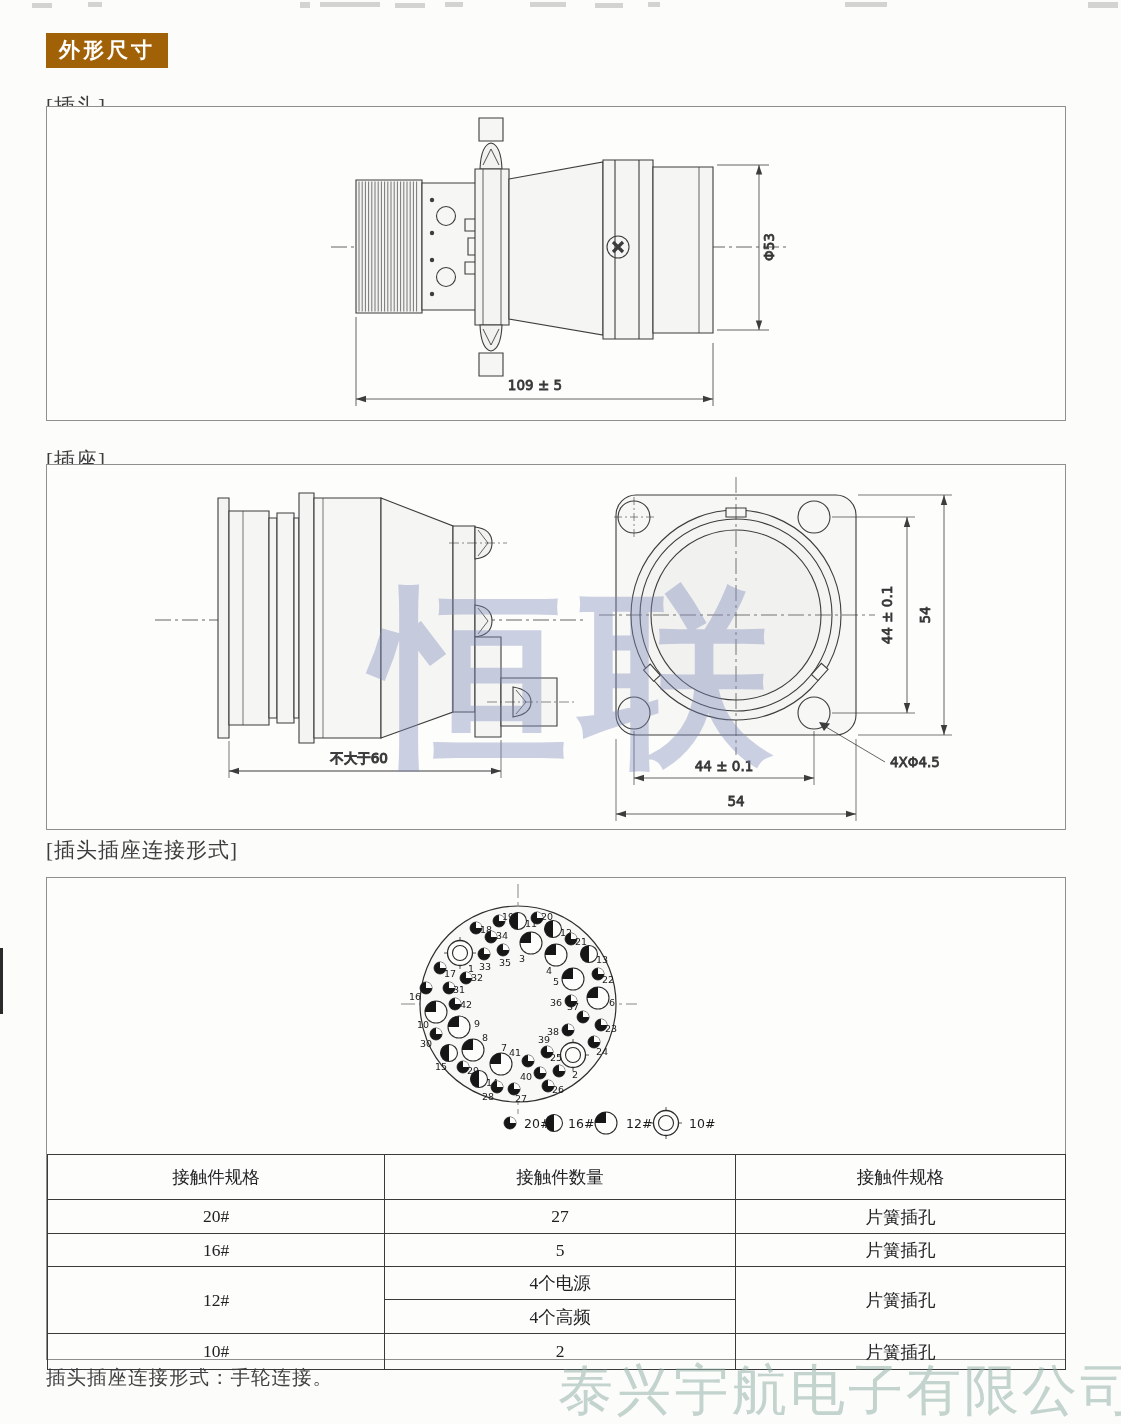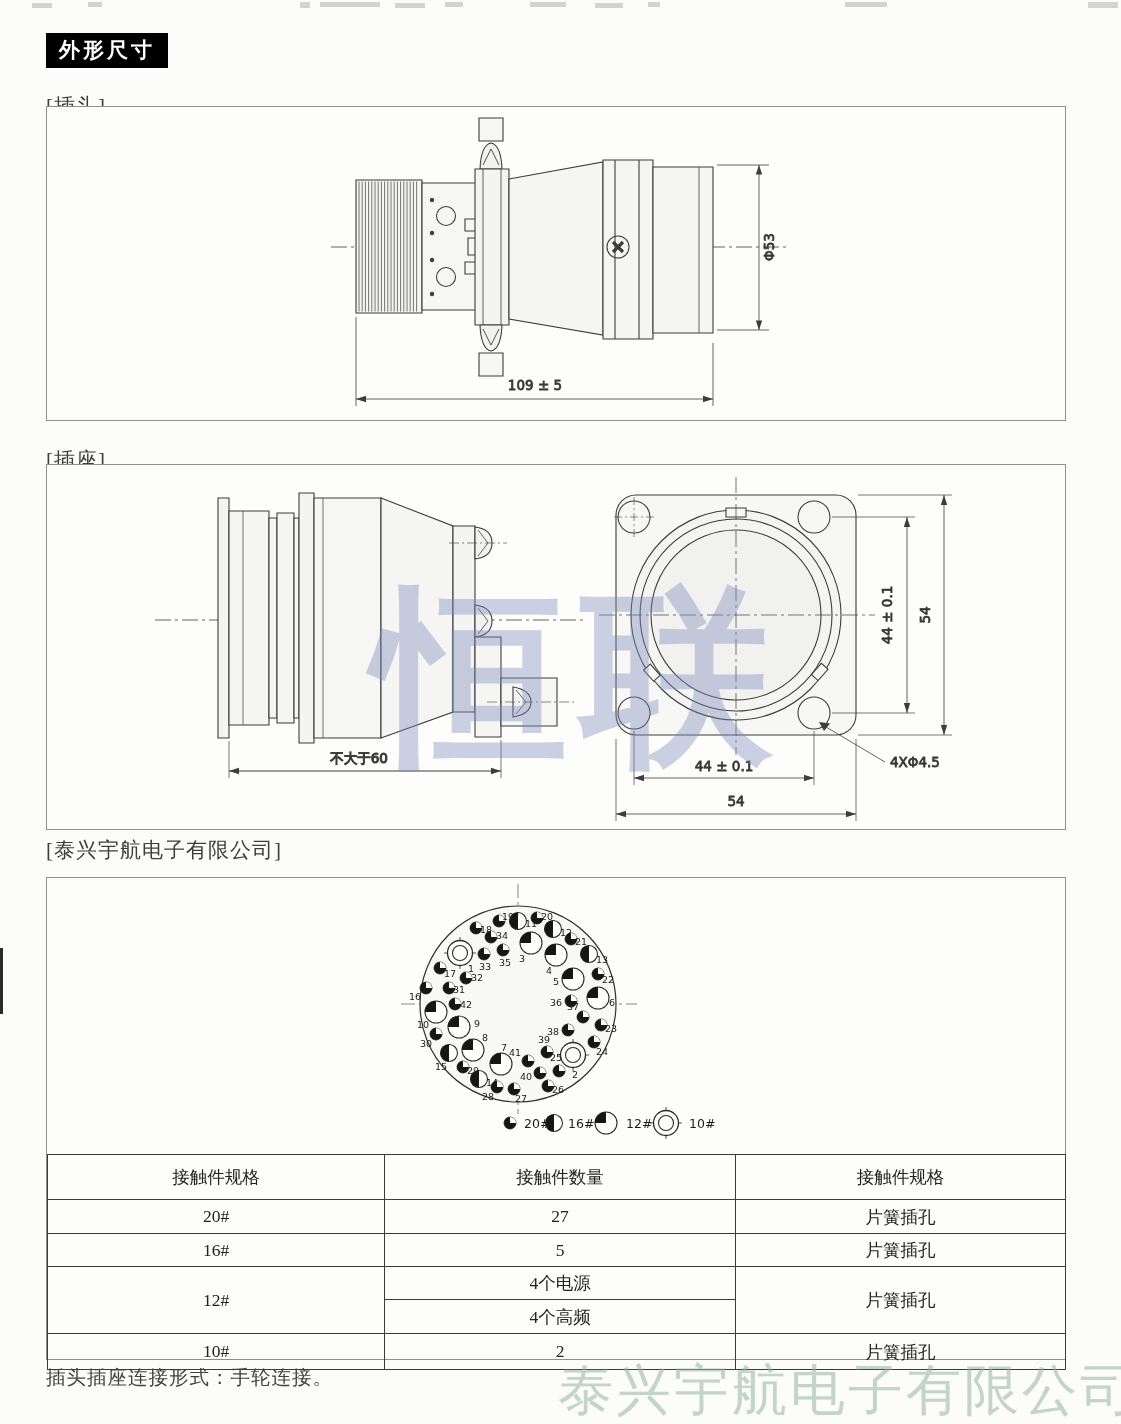--- a/index.html
+++ b/index.html
@@ -5,21 +5,21 @@
   html,body{margin:0;padding:0;}
   body{
     width:1121px;height:1424px;position:relative;overflow:hidden;
     background:#fcfcfa;color:#2b2b2b;
     font-family:"Liberation Serif","DejaVu Serif",serif;
   }
   .abs{position:absolute;}
   .panel{position:absolute;left:46px;width:1018px;border:1px solid #8f8f8f;background:#fdfdfc;}
   .section-label{position:absolute;left:46px;font-size:21px;color:#3d3d3d;letter-spacing:1px;}
   .badge{
-    position:absolute;left:46px;top:33px;background:#000000;color:#fff;
+    position:absolute;left:46px;top:33px;background:#a16207;color:#fff;
     font-family:"Liberation Sans","DejaVu Sans",sans-serif;font-weight:bold;
     font-size:21px;padding:3px 13px 4px 13px;letter-spacing:3px;
   }
   .dimtext{font-family:"DejaVu Sans",sans-serif;font-size:13.5px;fill:#2b2b2b;}
   .ctext{font-family:"DejaVu Sans",sans-serif;font-size:9.5px;fill:#1c1c1c;}
   .ltext{font-family:"DejaVu Sans",sans-serif;font-size:12.5px;fill:#1c1c1c;}
   svg{position:absolute;left:0;top:0;}
   line,path,rect,circle{vector-effect:non-scaling-stroke;}
   .wm-center{
     position:absolute;left:375px;top:578px;z-index:6;pointer-events:none;
@@ -217,21 +217,21 @@
       <path d="M569,349 l10,-3.3 v6.6 Z" fill="#3d3d3d" stroke="none"></path>
       <path d="M809,349 l-10,-3.3 v6.6 Z" fill="#3d3d3d" stroke="none"></path>
       <text class="dimtext" x="689" y="341" text-anchor="middle">54</text>
       <line x1="774" y1="259" x2="838" y2="297"></line>
       <path d="M772,257 l11,1.5 l-6,7.5 Z" fill="#3d3d3d" stroke="none"></path>
       <text class="dimtext" x="843" y="302" text-anchor="start">4XΦ4.5</text>
     </g>
   </svg>
 </div>
 
-<div class="section-label" style="top:836px;">[泰兴宇航电子有限公司]</div>
+<div class="section-label" style="top:836px;">[插头插座连接形式]</div>
 <div class="panel" style="top:877px;height:481px;">
   <svg id="contact-svg" width="1018" height="276" viewBox="0 0 1018 276">
     <g stroke="#555" stroke-width="0.7">
       <line x1="471" y1="6" x2="471" y2="236" stroke-dasharray="14 4 3 4"></line>
       <line x1="354" y1="126" x2="590" y2="126" stroke-dasharray="14 4 3 4"></line>
     </g>
     <circle cx="471" cy="126" r="98" stroke="#2f2f2f" stroke-width="1.2" fill="#f8f8f6"></circle>
     <g id="contacts-layer">
         <g>
           <circle cx="413" cy="75" r="12.5" fill="#fdfdfc" stroke="#2b2b2b" stroke-width="1.3"></circle>

